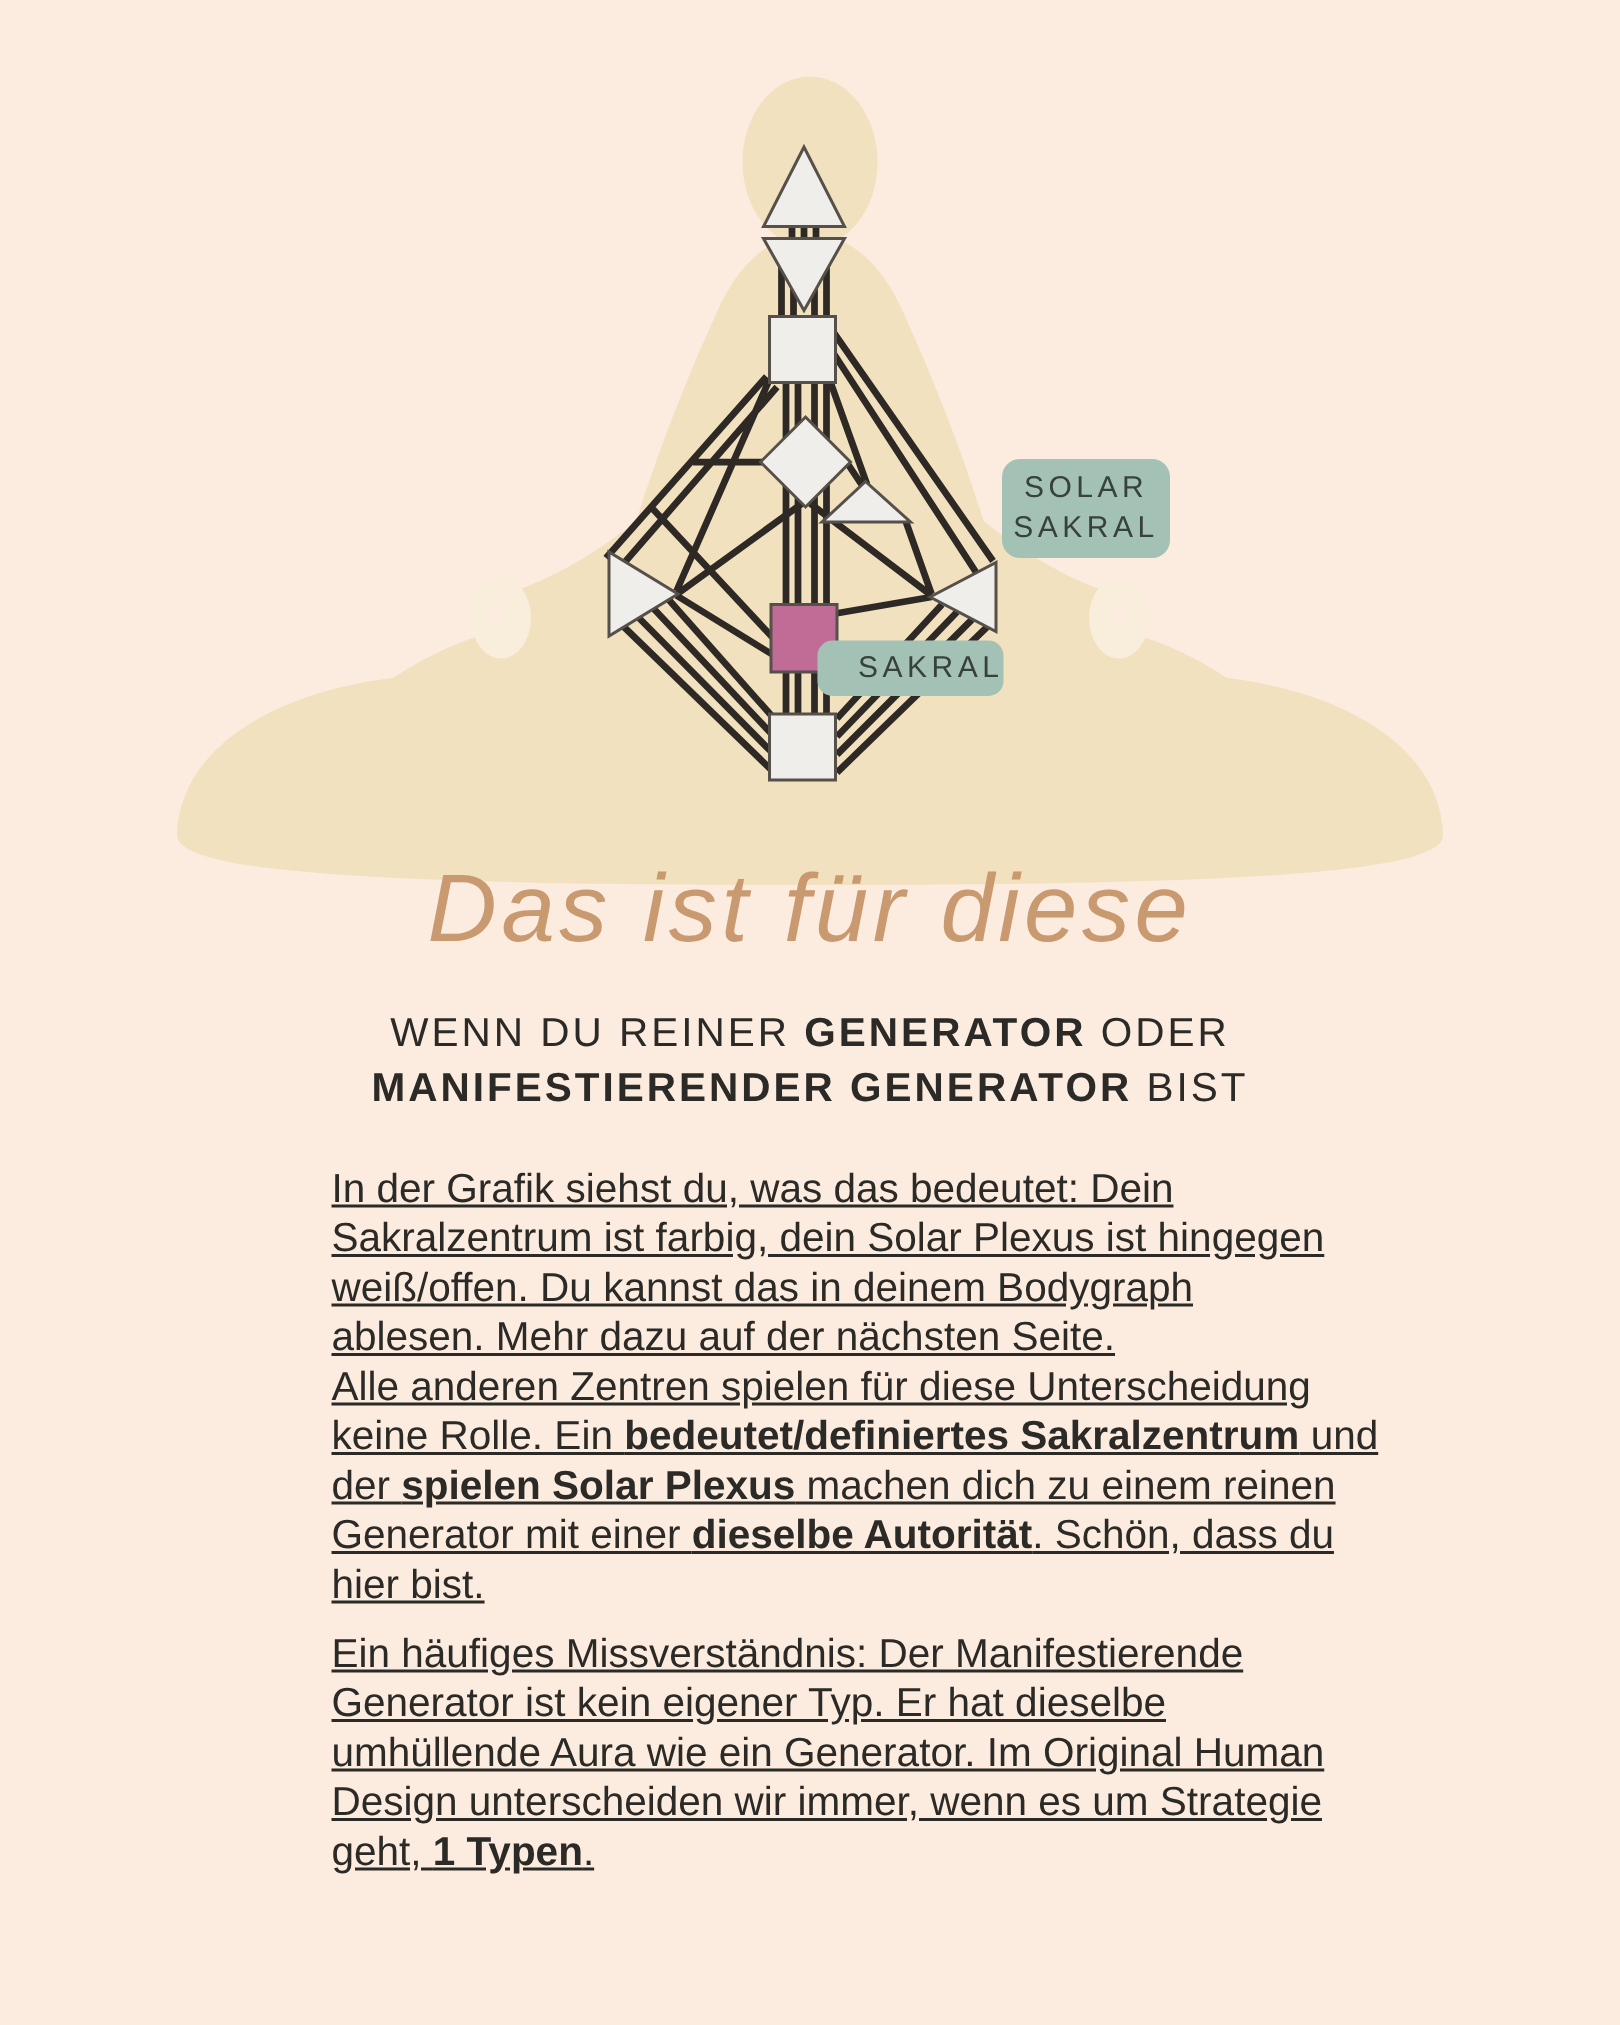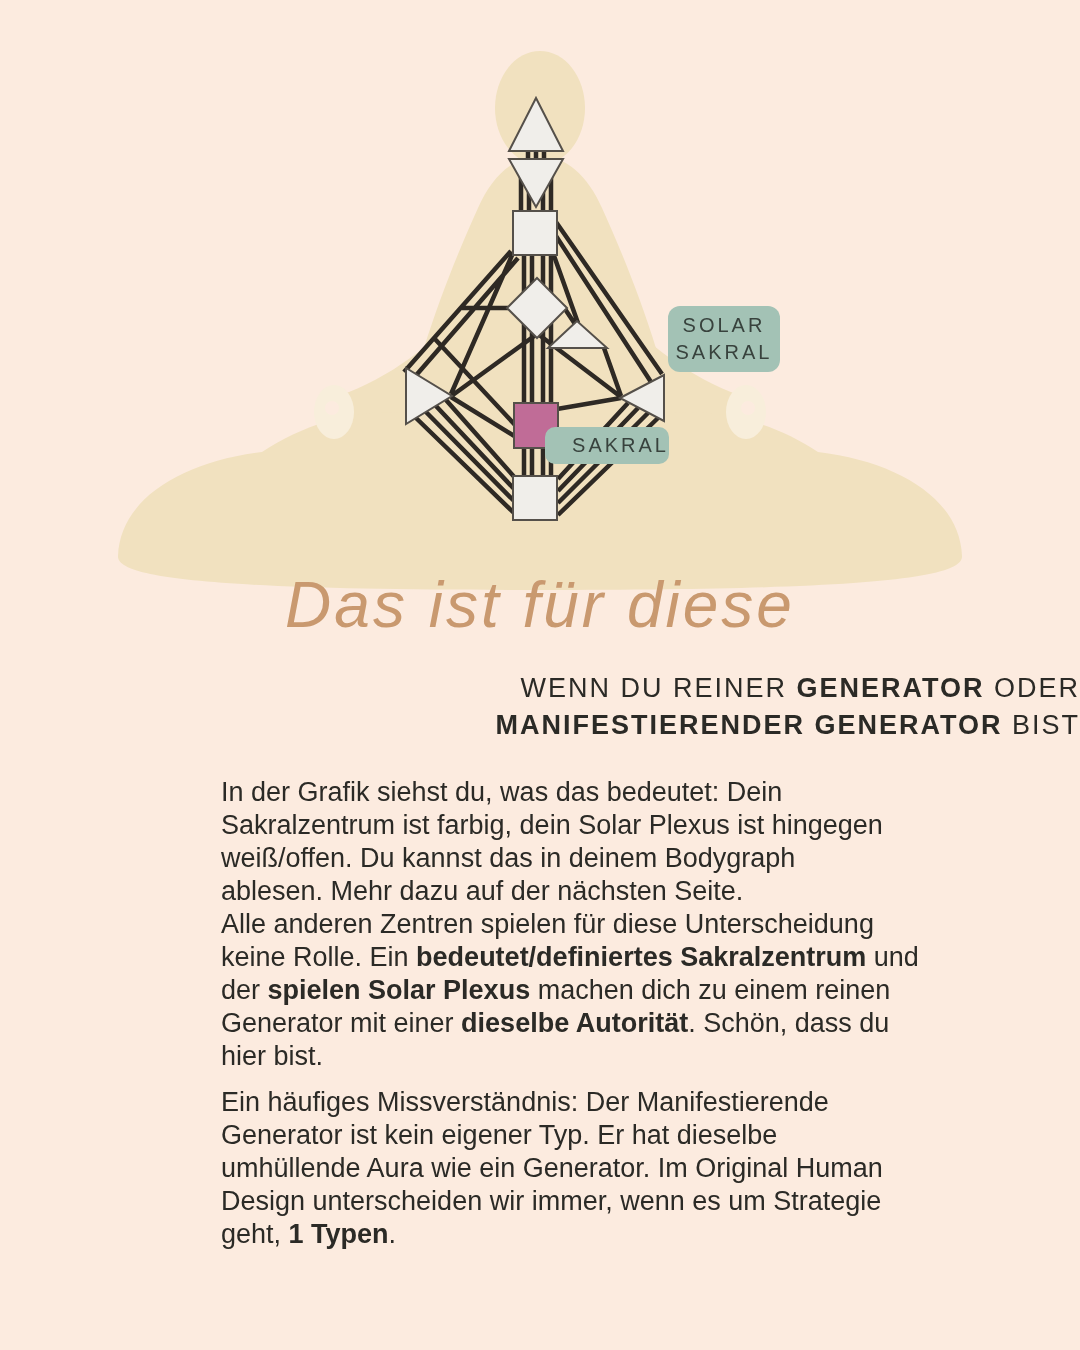--- a/index.html
+++ b/index.html
@@ -29,29 +29,30 @@
   .bg-label.sakral{left:545px;top:427px;width:124px;height:37px;border-radius:10px;justify-content:flex-end;}
   
   .title{
     position:absolute;left:0;right:0;top:568px;margin:0;
     text-align:center;font-style:italic;font-weight:400;
     font-size:64px;letter-spacing:3px;
     color:var(--titleColor,#c9996f);
   }
   .subtitle{
     position:absolute;left:0;right:0;top:670px;
-    text-align:right;white-space:pre-wrap;
+    text-align:center;white-space:pre-wrap;
     font-size:27px;line-height:37px;letter-spacing:2px;
     color:var(--textColor,#2b2a26);
   }
   .para{
     position:absolute;left:221px;width:700px;
     white-space:pre-wrap;
     font-size:27px;line-height:33px;
     color:var(--textColor,#2b2a26);
+    text-decoration:underline;
   }
   .para.p1{top:776px;}
   .para.p2{top:1086px;}
   .para b,.subtitle b{font-weight:700;}
   .signature{
     position:absolute;left:555px;top:1242px;width:390px;
     text-align:center;
     font-family:"DejaVu Serif",serif;font-style:italic;
     font-size:36px;color:var(--signatureColor,#c4719e);
   }

